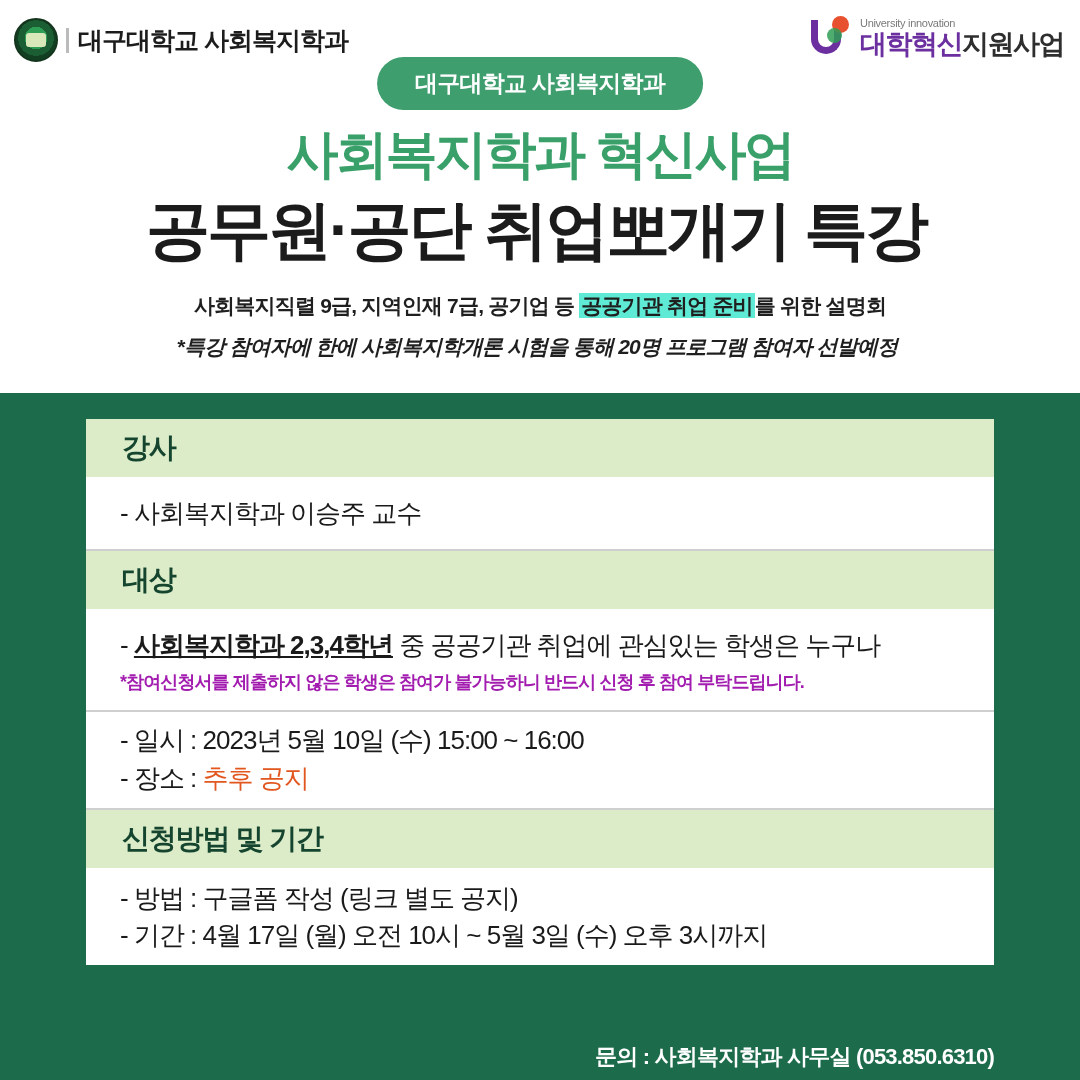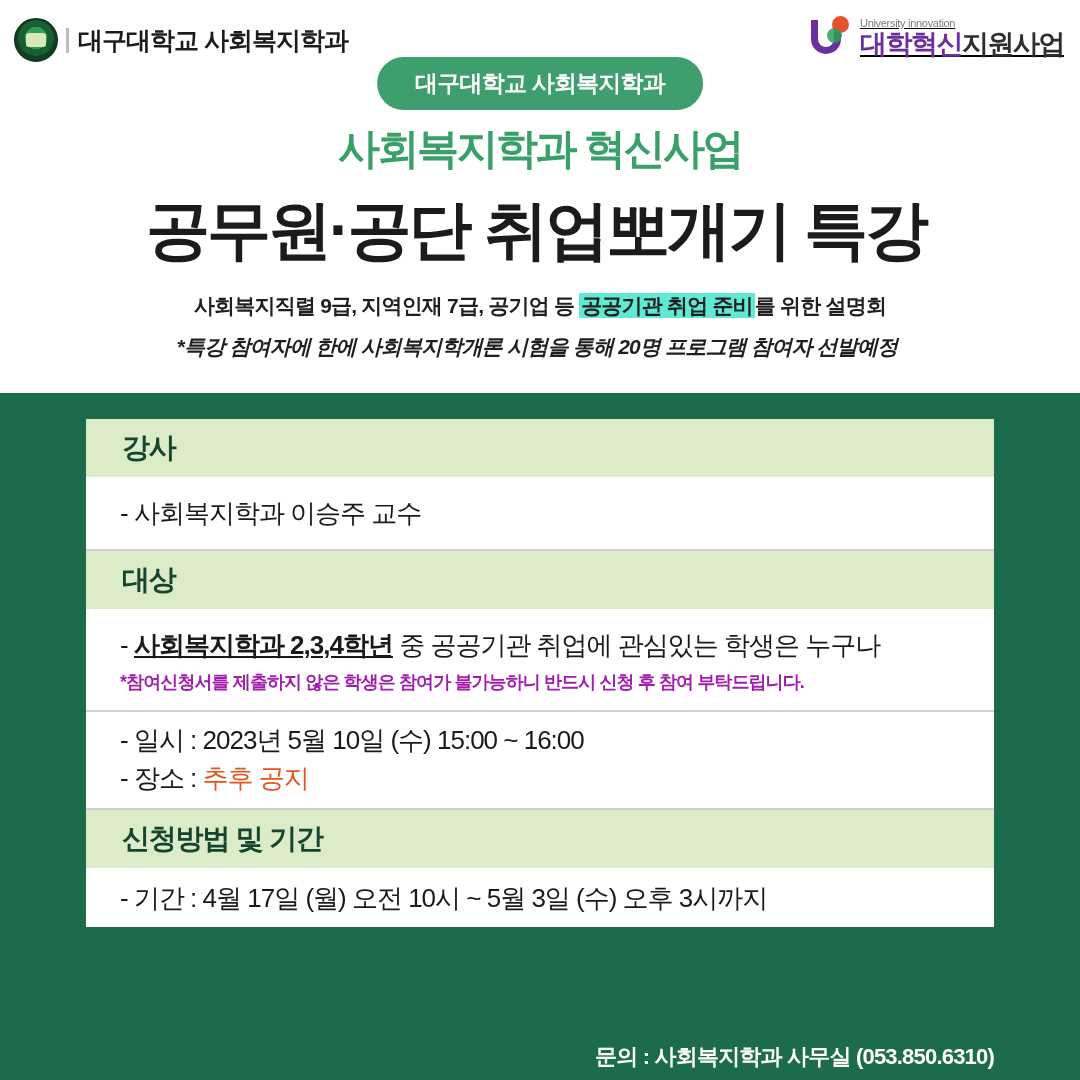--- a/index.html
+++ b/index.html
@@ -59,21 +59,20 @@
     line-height: 1;
   }
 
   .innov-logo {
     position: absolute;
     right: 16px;
     top: 14px;
     display: flex;
     align-items: center;
     gap: 11px;
-    text-decoration: underline;
   }
   .innov-mark {
     width: 42px;
     height: 48px;
     position: relative;
   }
   .innov-mark .u {
     position: absolute;
     left: 4px; top: 6px;
     width: 30px; height: 34px;
@@ -119,21 +118,21 @@
     padding: 11px 38px;
     border-radius: 30px;
     white-space: nowrap;
   }
 
   .headline1 {
     position: absolute;
     left: 0; right: 0;
     top: 128px;
     text-align: center;
-    font-size: 42px;
+    font-size: 52px;
     font-weight: 800;
     color: #3aa06a;
     letter-spacing: -2.5px;
     line-height: 1;
   }
   .headline2 {
     position: absolute;
     left: 0; right: 8px;
     top: 198px;
     text-align: center;
@@ -278,20 +277,21 @@
 
       <div class="sec-body tight">
         <div class="line">- 일시 : 2023년 5월 10일 (수) 15:00 ~ 16:00</div>
         <div class="line">
           <span>- 장소 : </span><span class="red">추후 공지</span>
         </div>
       </div>
 
       <div class="sec-head">신청방법 및 기간</div>
       <div class="sec-body tight">
+        <div class="line">- 방법 : 구글폼 작성 (링크 별도 공지)</div>
         <div class="line">- 기간 : 4월 17일 (월) 오전 10시 ~ 5월 3일 (수) 오후 3시까지</div>
       </div>
 
     </div>
 
     <div class="contact">문의 : 사회복지학과 사무실 (053.850.6310)</div>
   </div>
 
 </div>
 

